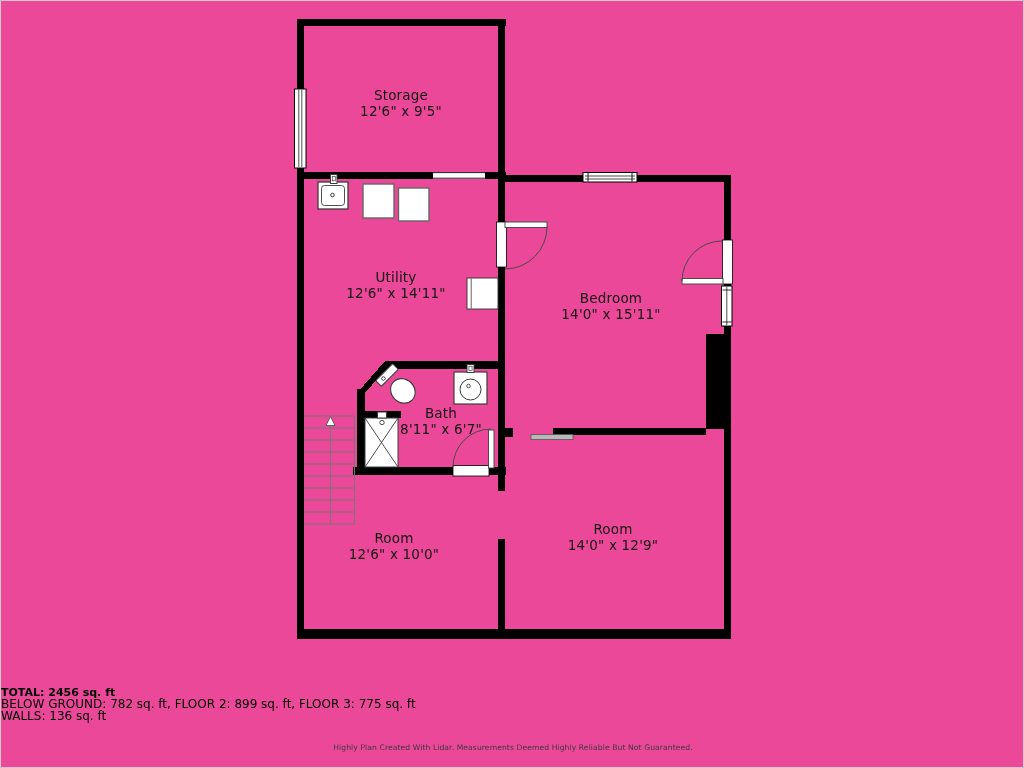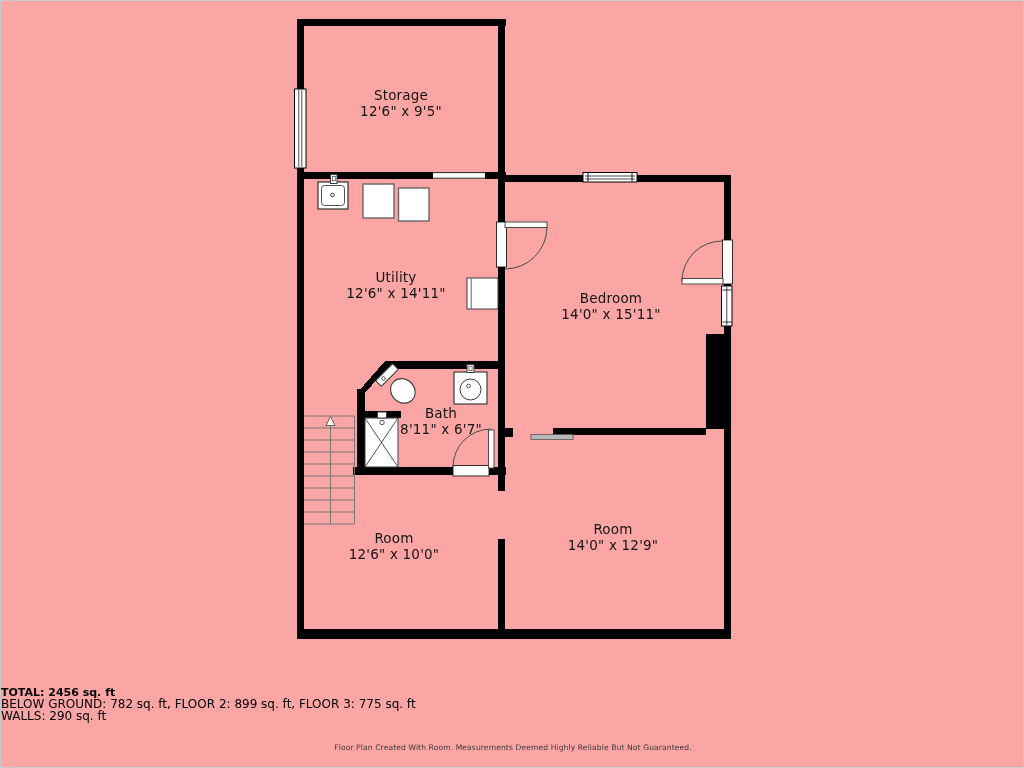--- a/index.html
+++ b/index.html
@@ -1,17 +1,17 @@
 <!DOCTYPE html>
 <html><head>
 <meta charset="utf-8">
 <style>
   html,body{margin:0;padding:0;background:#fff;}
   .canvas{
-    position:relative;width:1024px;height:768px;background:#fca5a5;
+    position:relative;width:1024px;height:768px;background:#ec4899;
     box-sizing:border-box;border:1px solid #c9c9c9;overflow:hidden;
     font-family:"DejaVu Sans", sans-serif;
   }
   svg.plan{position:absolute;left:0;top:0;}
   svg text{
     font-family:"DejaVu Sans", sans-serif;
     fill:#141414;letter-spacing:0.2px;
   }
   .summary{
     position:absolute;left:0;top:686px;width:1024px;text-align:left;color:#000;
@@ -187,17 +187,17 @@
       <text x="393" y="558">12'6" x 10'0"</text>
 
       <text x="612" y="533">Room</text>
       <text x="612" y="549">14'0" x 12'9"</text>
     </g>
   </svg>
 
   <div class="summary">
     <div class="l1">TOTAL: 2456 sq. ft</div>
     <div class="l">BELOW GROUND: 782 sq. ft, FLOOR 2: 899 sq. ft, FLOOR 3: 775 sq. ft</div>
-    <div class="l">WALLS: 290 sq. ft</div>
+    <div class="l">WALLS: 136 sq. ft</div>
   </div>
-  <div class="disclaimer">Floor Plan Created With Room. Measurements Deemed Highly Reliable But Not Guaranteed.</div>
+  <div class="disclaimer">Highly Plan Created With Lidar. Measurements Deemed Highly Reliable But Not Guaranteed.</div>
 
 </div>
 
 </body></html>

